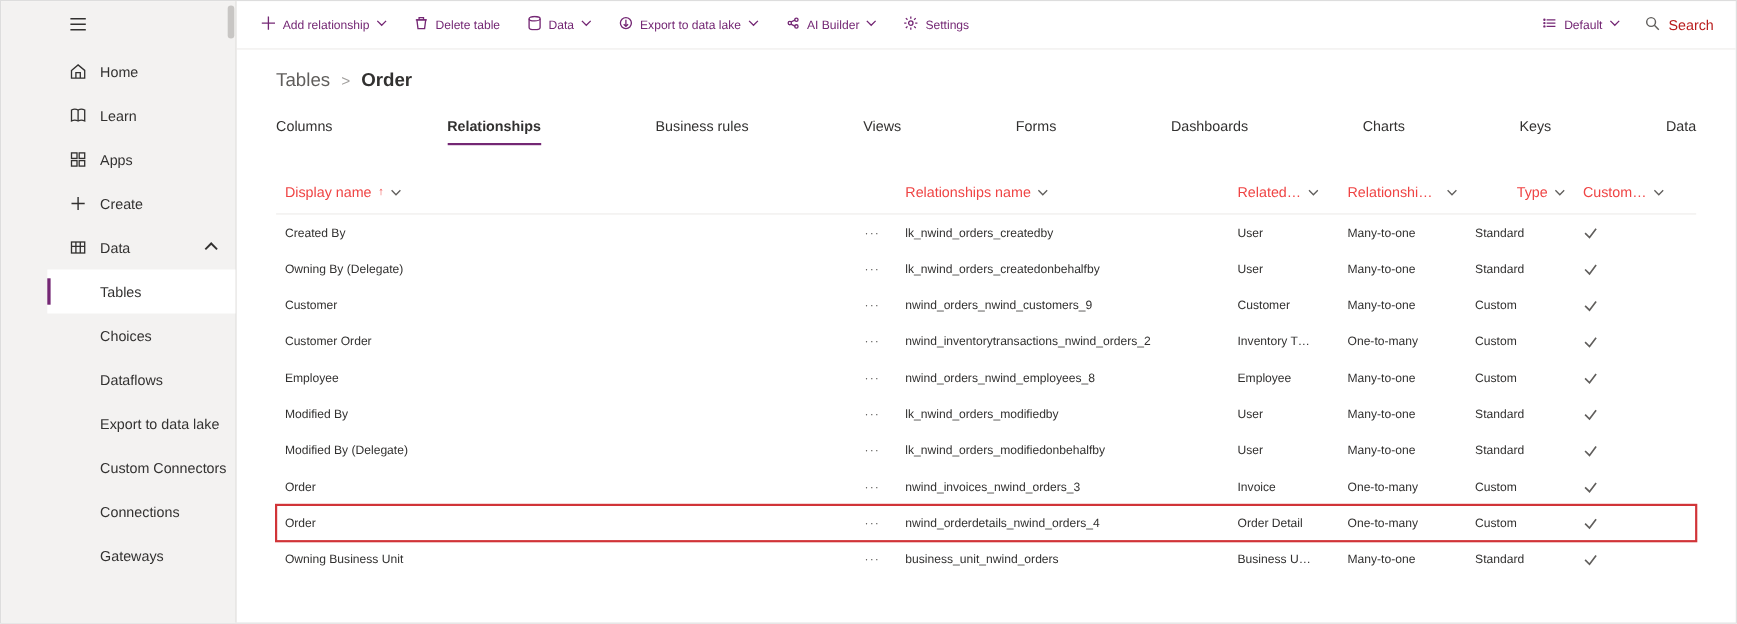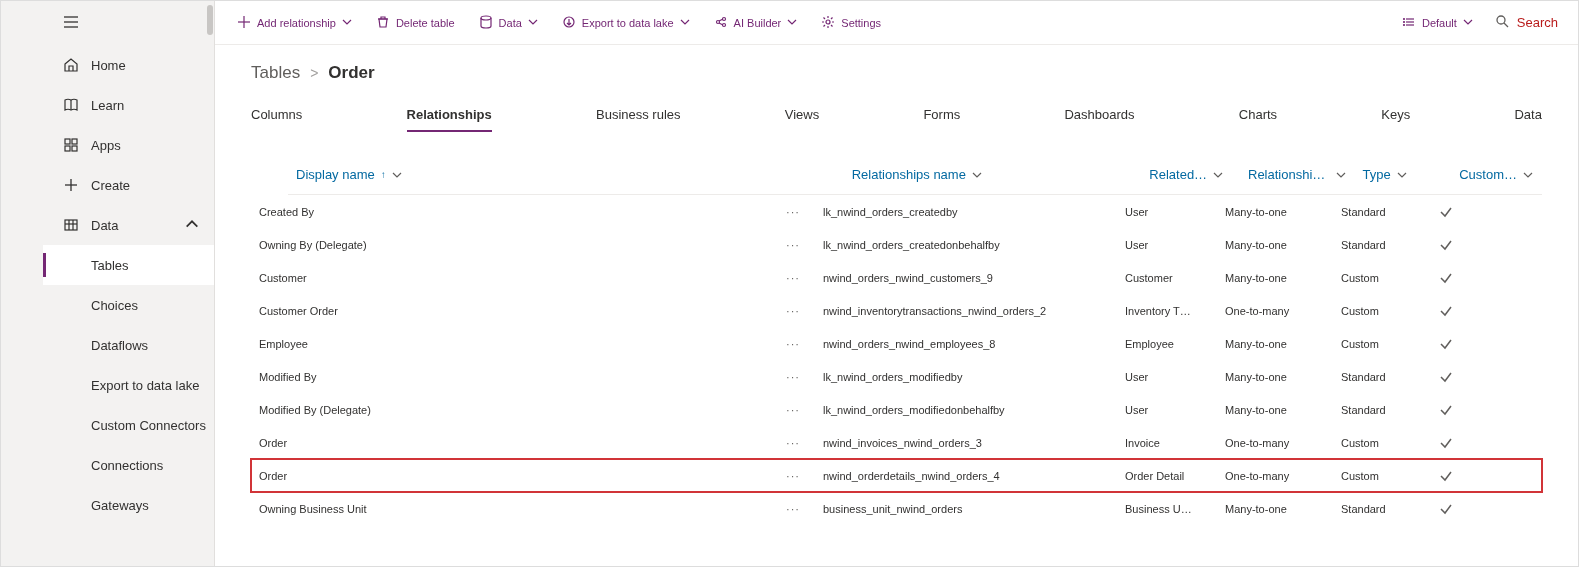--- a/index.html
+++ b/index.html
@@ -158,23 +158,22 @@
       background: #742774;
     }
 
     
     .grid { width: 100%; }
     .grid-header {
       display: flex;
       align-items: center;
       height: 40px;
       border-bottom: 1px solid #edebe9;
-      color: #0369a1;
+      color: #ef4444;
       font-weight: 400;
-      margin-left: 37px;
     }
     .col-head {
       display: flex;
       align-items: center;
       gap: 6px;
       padding: 0 8px;
       cursor: pointer;
       font-size: 13px;
       overflow: hidden;
       white-space: nowrap;
@@ -210,21 +209,21 @@
       color: #605e5c;
     }
     .cell.check svg { width: 14px; height: 14px; stroke: #605e5c; fill: none; }
 
     
     .c-display { width: 520px; }
     .c-act { width: 44px; }
     .c-relname { width: 302px; }
     .c-related { width: 100px; }
     .c-relship { width: 116px; justify-content: space-between; }
-    .c-type { width: 98px; }
+    .c-type { width: 98px; justify-content: flex-end; }
     .c-custom { width: 92px; }
 
     .sort-arrow { font-size: 10px; }
   </style>
 </head>
 <body>
 
 <div class="app">
 
   <nav class="sidebar">

